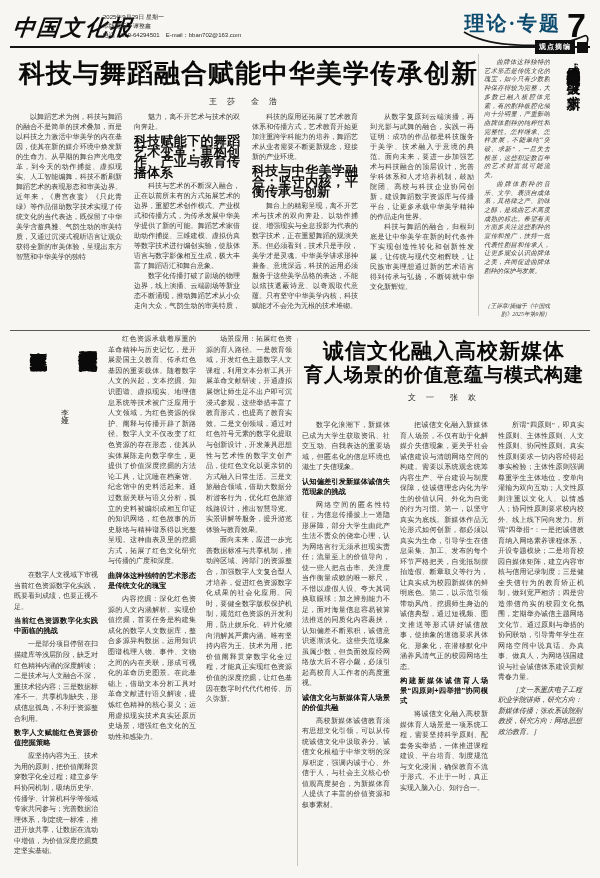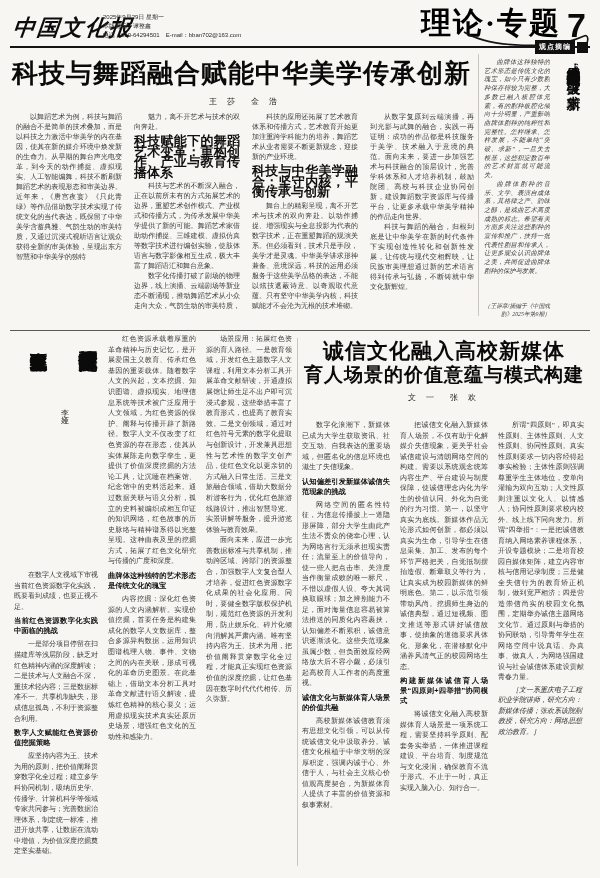--- a/index.html
+++ b/index.html
@@ -10,37 +10,37 @@
     color:#3a3a3a;
     -webkit-font-smoothing:antialiased;
   }
   .abs{position:absolute;}
   
   .logo{left:13px;top:13px;font-size:22px;font-weight:900;font-style:italic;
         letter-spacing:2px;color:#0c0c0c;transform:skewX(-6deg);}
   .mast-info{left:103px;top:13px;font-size:6px;line-height:9px;color:#2a2a2a;
         font-family:"Liberation Sans","DejaVu Sans",sans-serif;}
   .mast-right{right:14px;top:8px;display:flex;align-items:flex-start;gap:6px;}
-  .section-title{font-size:30px;font-weight:900;color:#000000;letter-spacing:2px;line-height:30px;}
+  .section-title{font-size:20px;font-weight:900;color:#0c4a6e;letter-spacing:2px;line-height:30px;}
   .page-num{font-size:34px;font-weight:900;color:#0b0b0b;line-height:34px;
         font-family:"Liberation Sans","DejaVu Sans",sans-serif;}
   .swoosh{right:8px;top:28px;width:130px;height:24px;}
   .rule-top{left:10px;right:10px;top:46px;height:2px;background:#141414;}
   .rule-mid{left:10px;right:10px;top:330px;height:1px;background:#5a5a5a;}
   .vline-1{left:478px;top:54px;width:1px;height:262px;background:#c9c7c0;}
   .vline-2{left:297px;top:338px;width:1px;height:528px;background:#c9c7c0;}
   
   .p{margin:0;text-indent:2em;text-align:justify;}
   .sub{margin:4px 0 3px;font-weight:bold;color:#111;text-align:justify;text-indent:0;
        font-family:"Liberation Sans","DejaVu Sans",sans-serif;}
   .attr-inline{margin:2px 0 0;text-indent:2em;font-style:italic;color:#2f2f2f;}
   .colbox{position:absolute;overflow:hidden;}
   
   .art-top{left:12px;top:52px;width:466px;height:262px;}
-  .art-top .title{margin:4px 0 0;text-align:left;font-size:26px;font-weight:900;color:#0a0a0a;
+  .art-top .title{margin:4px 0 0;text-align:right;font-size:26px;font-weight:900;color:#0a0a0a;
        letter-spacing:1px;font-family:"Liberation Sans","DejaVu Sans",sans-serif;}
   .byline{text-align:center;font-size:8px;color:#222;letter-spacing:4px;margin-top:5px;}
   .art-top .colbox{top:60px;height:200px;font-size:7px;line-height:10px;}
   .art-top .sub{font-size:13px;line-height:10.5px;}
   
   .sidebar{left:480px;top:40px;width:110px;height:284px;}
   .tagrow{position:absolute;right:2px;top:0;display:flex;align-items:center;gap:2px;}
   .tag{background:#101010;color:#fff;font-size:7px;font-weight:bold;letter-spacing:1px;
        padding:2px 4px;font-family:"Liberation Sans","DejaVu Sans",sans-serif;}
   .tagsq{width:11px;height:11px;background:#101010;}

